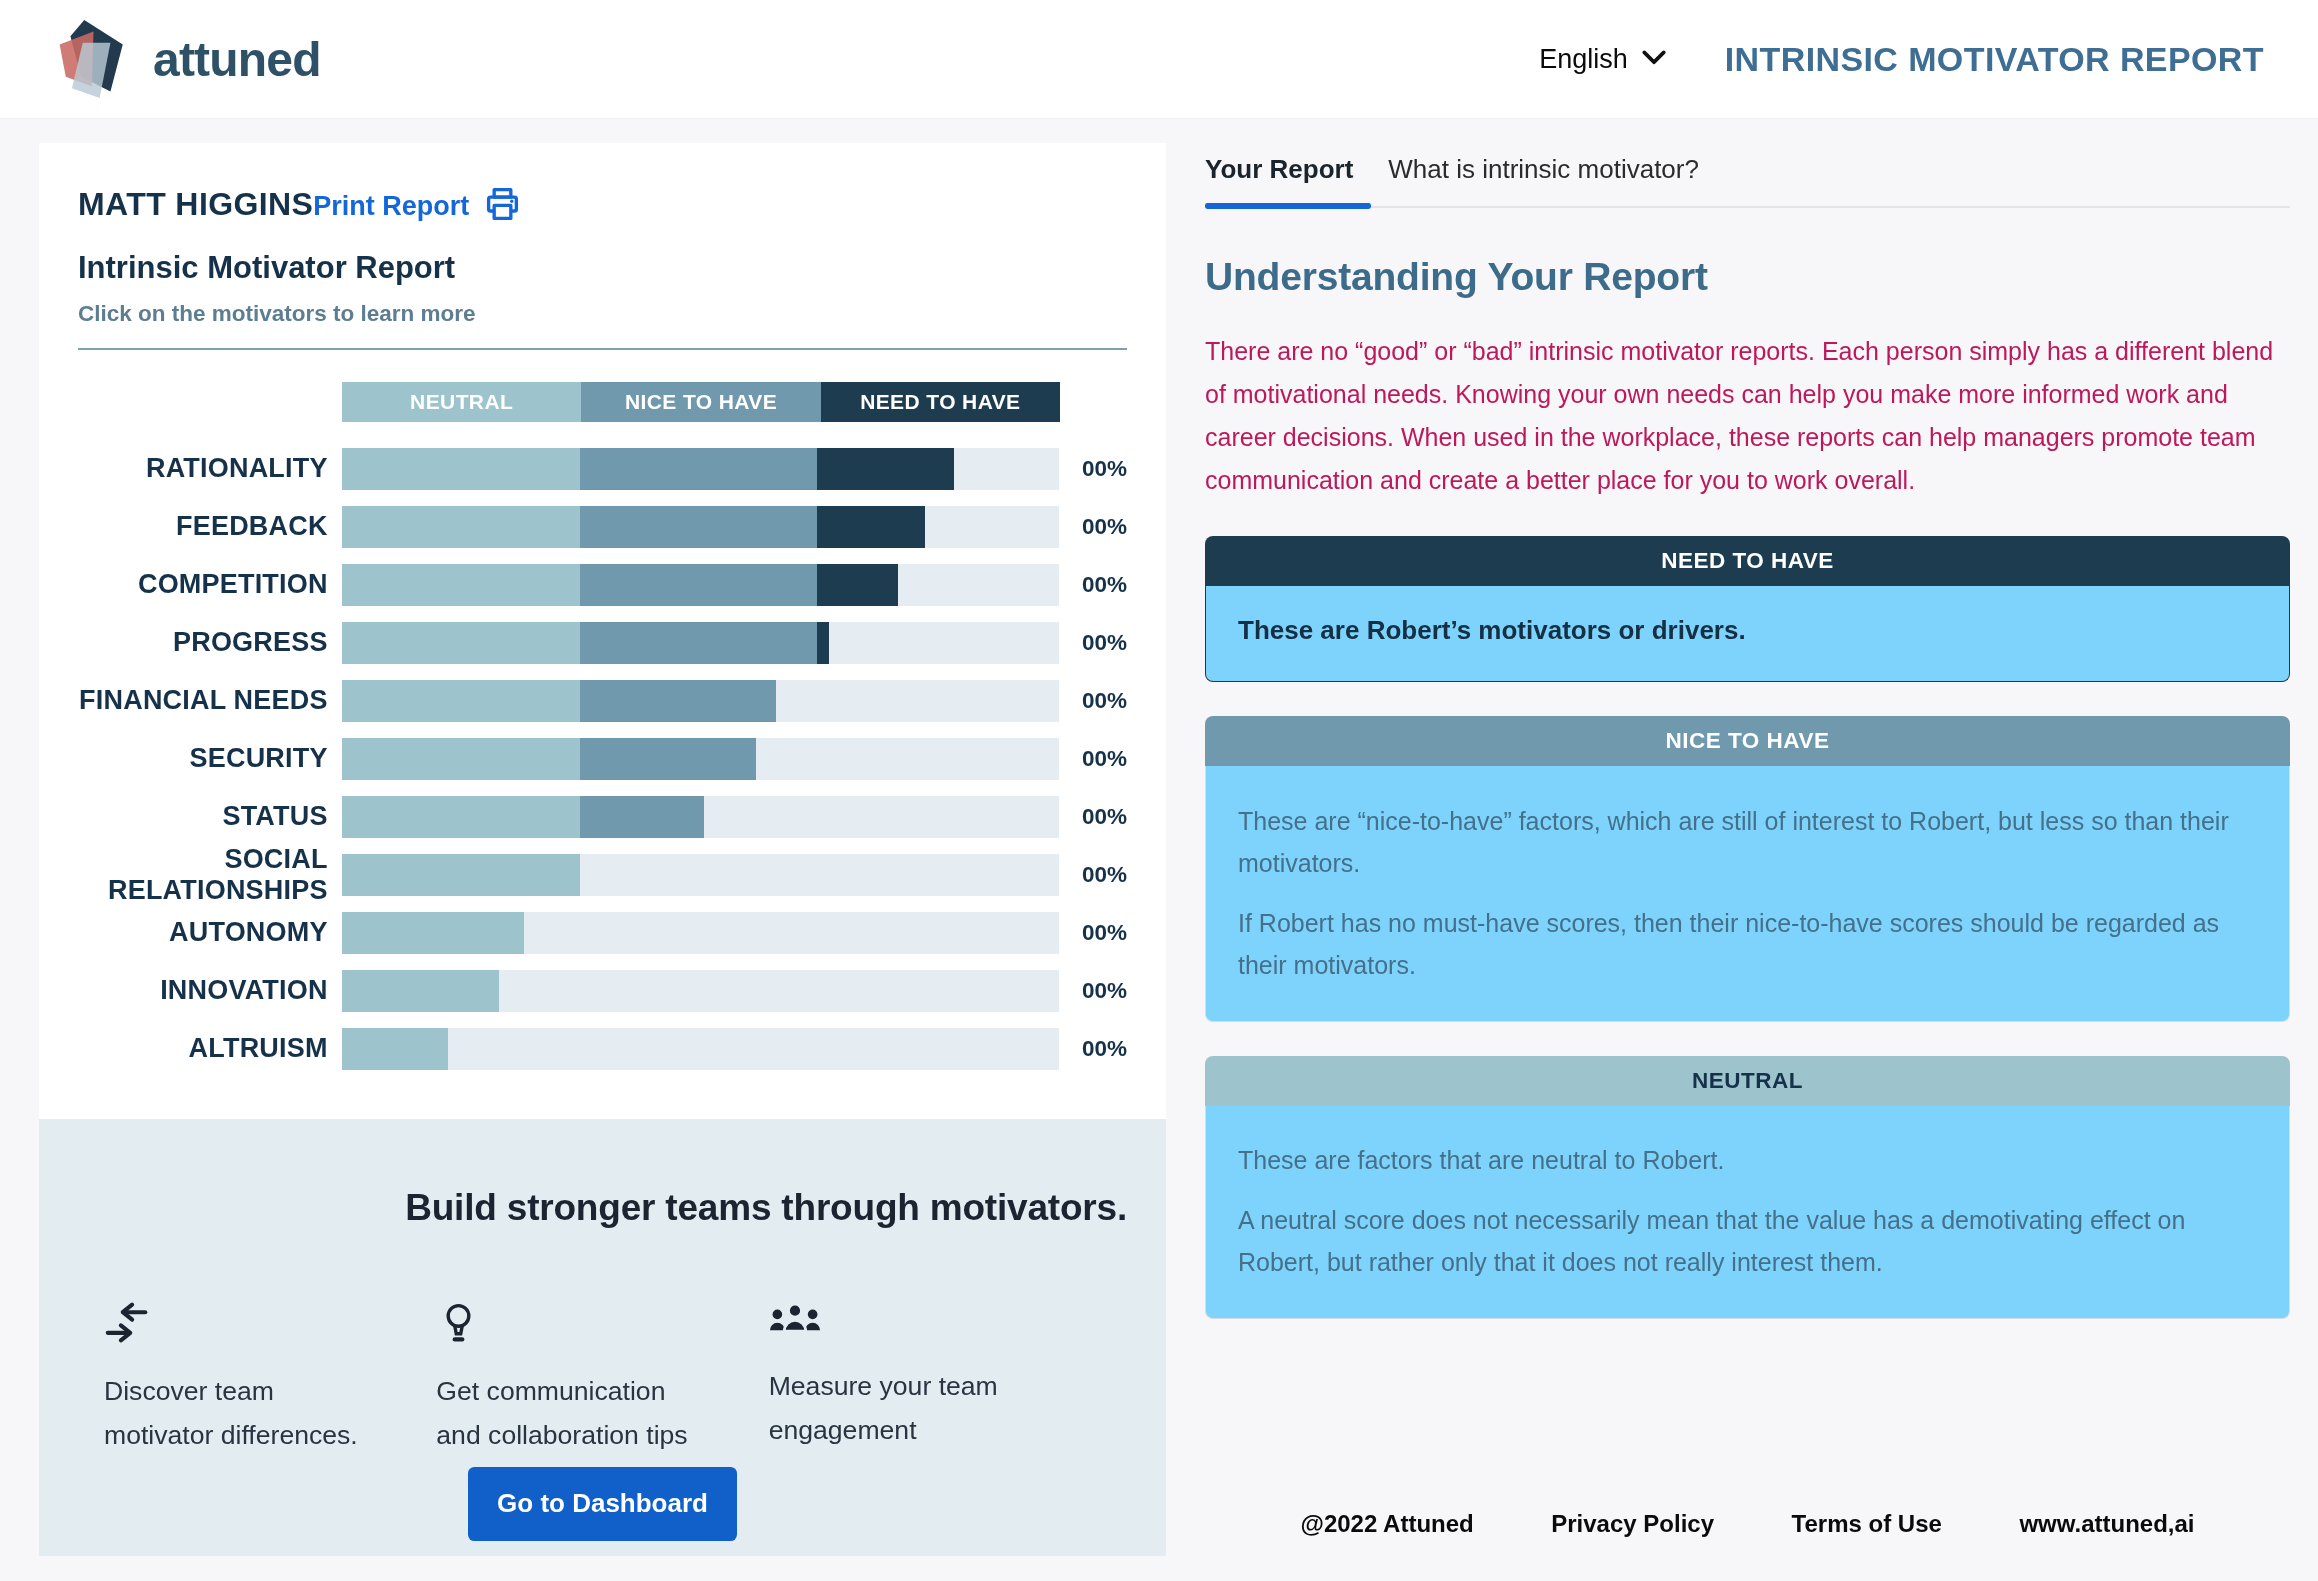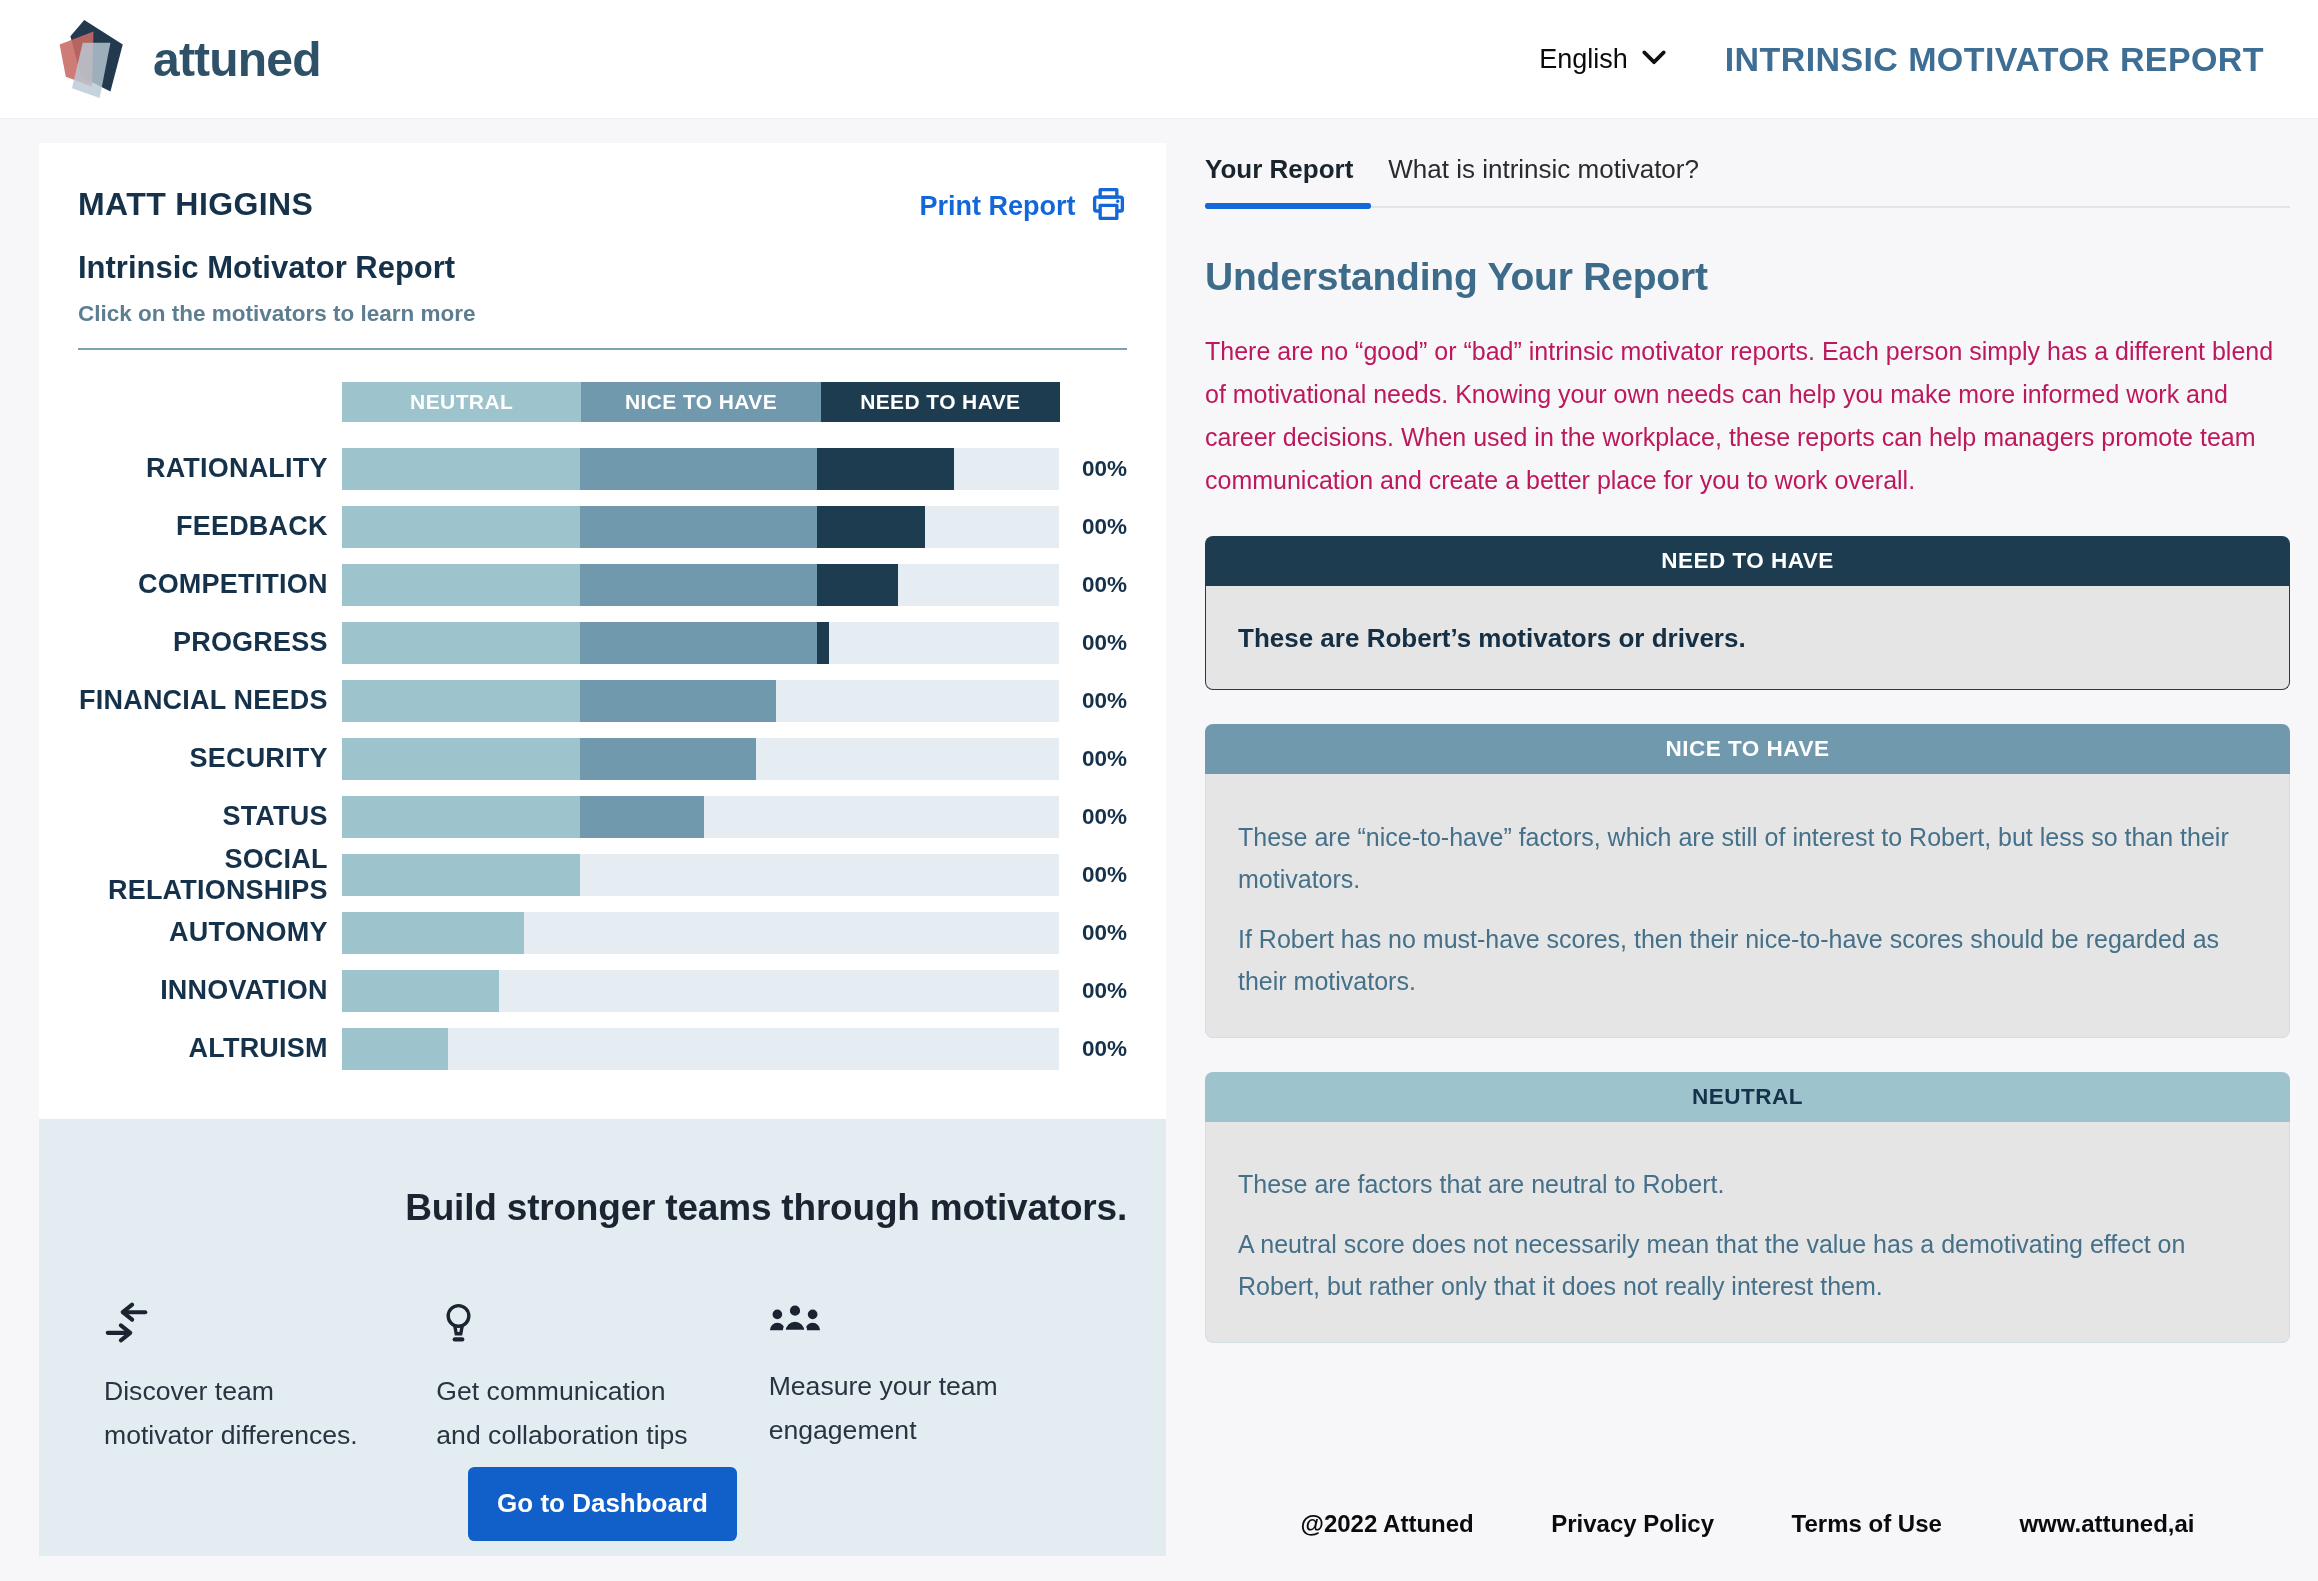--- a/index.html
+++ b/index.html
@@ -28,21 +28,21 @@
   .lang-label { font-size:27px; color:#0b0b0d; }
   .page-title { font-size:34px; font-weight:700; color:#3e6e94; letter-spacing:0.4px; }
 
   
   main { display:flex; gap:39px; padding:24px 29px 0 39px; }
   .left-col { width:1127px; }
   .right-col { width:1085px; position:relative; height:1414px; }
 
   
   .report-card { background:#ffffff; height:976px; padding:43px 39px 32px; }
-  .card-head { display:flex; justify-content:space-between; align-items:flex-start; }
+  .card-head { display:flex; align-items:flex-start; }
   .user-name { font-size:32px; font-weight:700; color:#16324a; letter-spacing:0.4px; }
   .print-btn { display:flex; align-items:center; gap:14.5px; cursor:pointer; }
   .print-label { font-size:27px; font-weight:700; color:#1467d8; }
   .report-title { font-size:31px; font-weight:700; color:#16324a; margin-top:24px; }
   .report-hint { font-size:22.5px; font-weight:600; color:#5d7d90; margin-top:14.5px; }
   .card-divider { height:2.4px; background:#7aa2b0; border:none; margin-top:21px; margin-bottom:32px; }
 
   
   .legend-row { display:flex; margin-left:264px; width:718px; height:40px; margin-bottom:26px; }
   .legend-seg { flex:1; display:flex; align-items:center; justify-content:center;
@@ -75,21 +75,21 @@
   .rp-heading { margin-top:47px; font-size:39px; font-weight:700; color:#3d6b8a; letter-spacing:-0.2px; }
   .rp-intro { margin-top:31px; font-size:25px; line-height:43px; color:#be185d; max-width:1076px; }
 
   .section-box { margin-top:34px; border-radius:8px; }
   .box-head { height:50px; display:flex; align-items:center; justify-content:center;
               font-size:22.5px; font-weight:700; letter-spacing:0.5px;
               border-radius:8px 8px 0 0; }
   .box-head.dark   { background:#1e3c50; color:#ffffff; }
   .box-head.medium { background:#7099ae; color:#ffffff; }
   .box-head.light  { background:#9dc3cd; color:#16324a; }
-  .box-body { background:#e5e5e5; border-radius:0 0 8px 8px; padding:24px 32px 35px; }
+  .box-body { background:#7dd3fc; border-radius:0 0 8px 8px; padding:16px 32px 35px; }
   .box-body.dark   { border:1.6px solid #1e3c50; border-top:none; }
   .box-body.medium, .box-body.light { border:0.8px solid #d4dde2; border-top:none; }
   .box-lead { font-size:26px; font-weight:700; color:#152f45; margin-top:13px; }
   .box-para { font-size:25px; color:#44708a; line-height:42px; margin-top:17.7px; max-width:1014px; }
 
   .rp-footer { position:absolute; bottom:19.3px; left:50%; transform:translateX(-50%);
                width:894px; display:flex; justify-content:space-between; }
   .footer-link { font-size:24px; font-weight:700; color:#0b0b0d; cursor:pointer; white-space:nowrap; }
 </style>
 </head>

